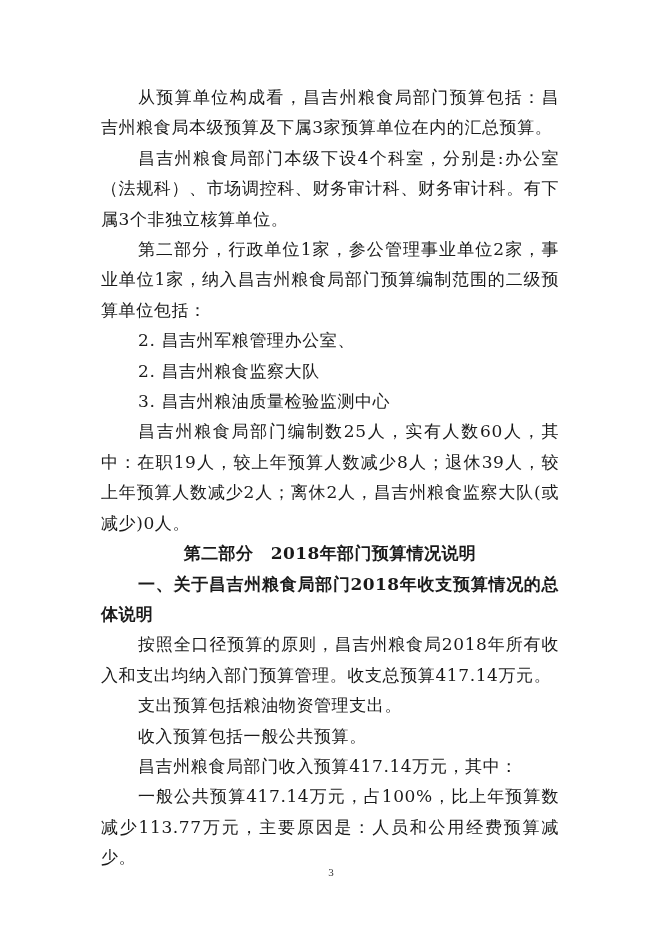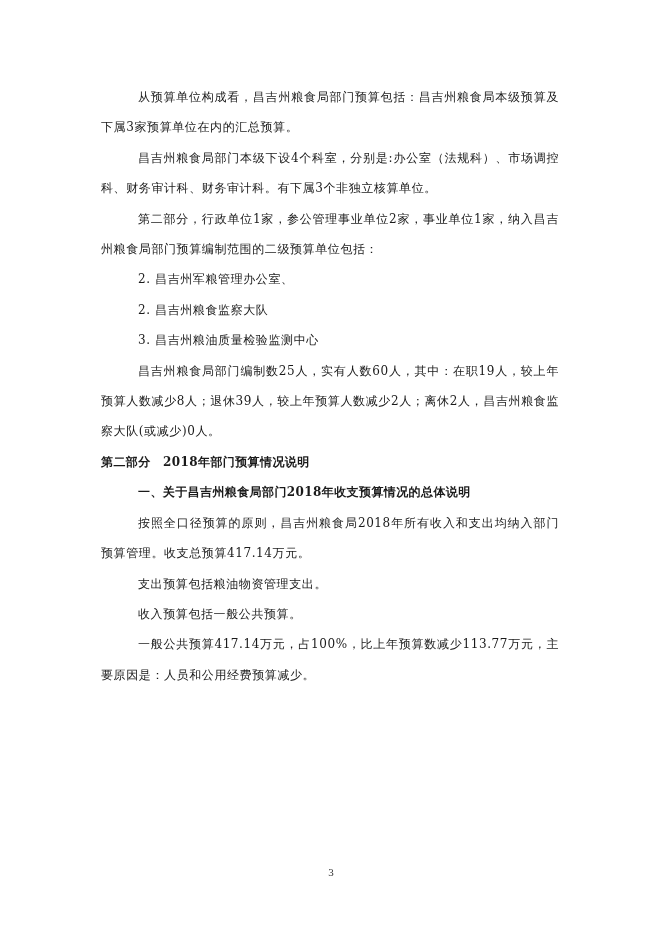--- a/index.html
+++ b/index.html
@@ -15,33 +15,34 @@
       font-family: "DejaVu Serif", "Liberation Serif", serif;
       color: #1a1a1a;
     }
     .page {
       position: absolute;
       left: 101px;
       top: 82px;
       width: 458px;
     }
     .p {
-      font-size: 12px;
+      font-size: 17px;
       line-height: 30.4px;
       margin: 0;
       text-align: justify;
       text-justify: inter-character;
       letter-spacing: 0.6px;
       word-break: break-all;
     }
     .indent { text-indent: 37px; }
     .list-item {
       padding-left: 37px;
     }
     .heading-center {
+      text-align: center;
       font-weight: bold;
       letter-spacing: 0.4px;
     }
     .heading {
       font-weight: bold;
       letter-spacing: 0.4px;
     }
     .page-number {
       position: absolute;
       top: 866px;
@@ -62,16 +63,17 @@
   <p class="p indent">第二部分，行政单位1家，参公管理事业单位2家，事业单位1家，纳入昌吉州粮食局部门预算编制范围的二级预算单位包括：</p>
   <p class="p list-item">2. 昌吉州军粮管理办公室、</p>
   <p class="p list-item">2. 昌吉州粮食监察大队</p>
   <p class="p list-item">3. 昌吉州粮油质量检验监测中心</p>
   <p class="p indent">昌吉州粮食局部门编制数25人，实有人数60人，其中：在职19人，较上年预算人数减少8人；退休39人，较上年预算人数减少2人；离休2人，昌吉州粮食监察大队(或减少)0人。</p>
   <p class="p heading-center">第二部分　2018年部门预算情况说明</p>
   <p class="p indent heading">一、关于昌吉州粮食局部门2018年收支预算情况的总体说明</p>
   <p class="p indent">按照全口径预算的原则，昌吉州粮食局2018年所有收入和支出均纳入部门预算管理。收支总预算417.14万元。</p>
   <p class="p indent">支出预算包括粮油物资管理支出。</p>
   <p class="p indent">收入预算包括一般公共预算。</p>
+  <p class="p indent">昌吉州粮食局部门收入预算417.14万元，其中：</p>
   <p class="p indent">一般公共预算417.14万元，占100%，比上年预算数减少113.77万元，主要原因是：人员和公用经费预算减少。</p>
 </div>
 
 <div class="page-number">3</div>
 
 </body></html>

